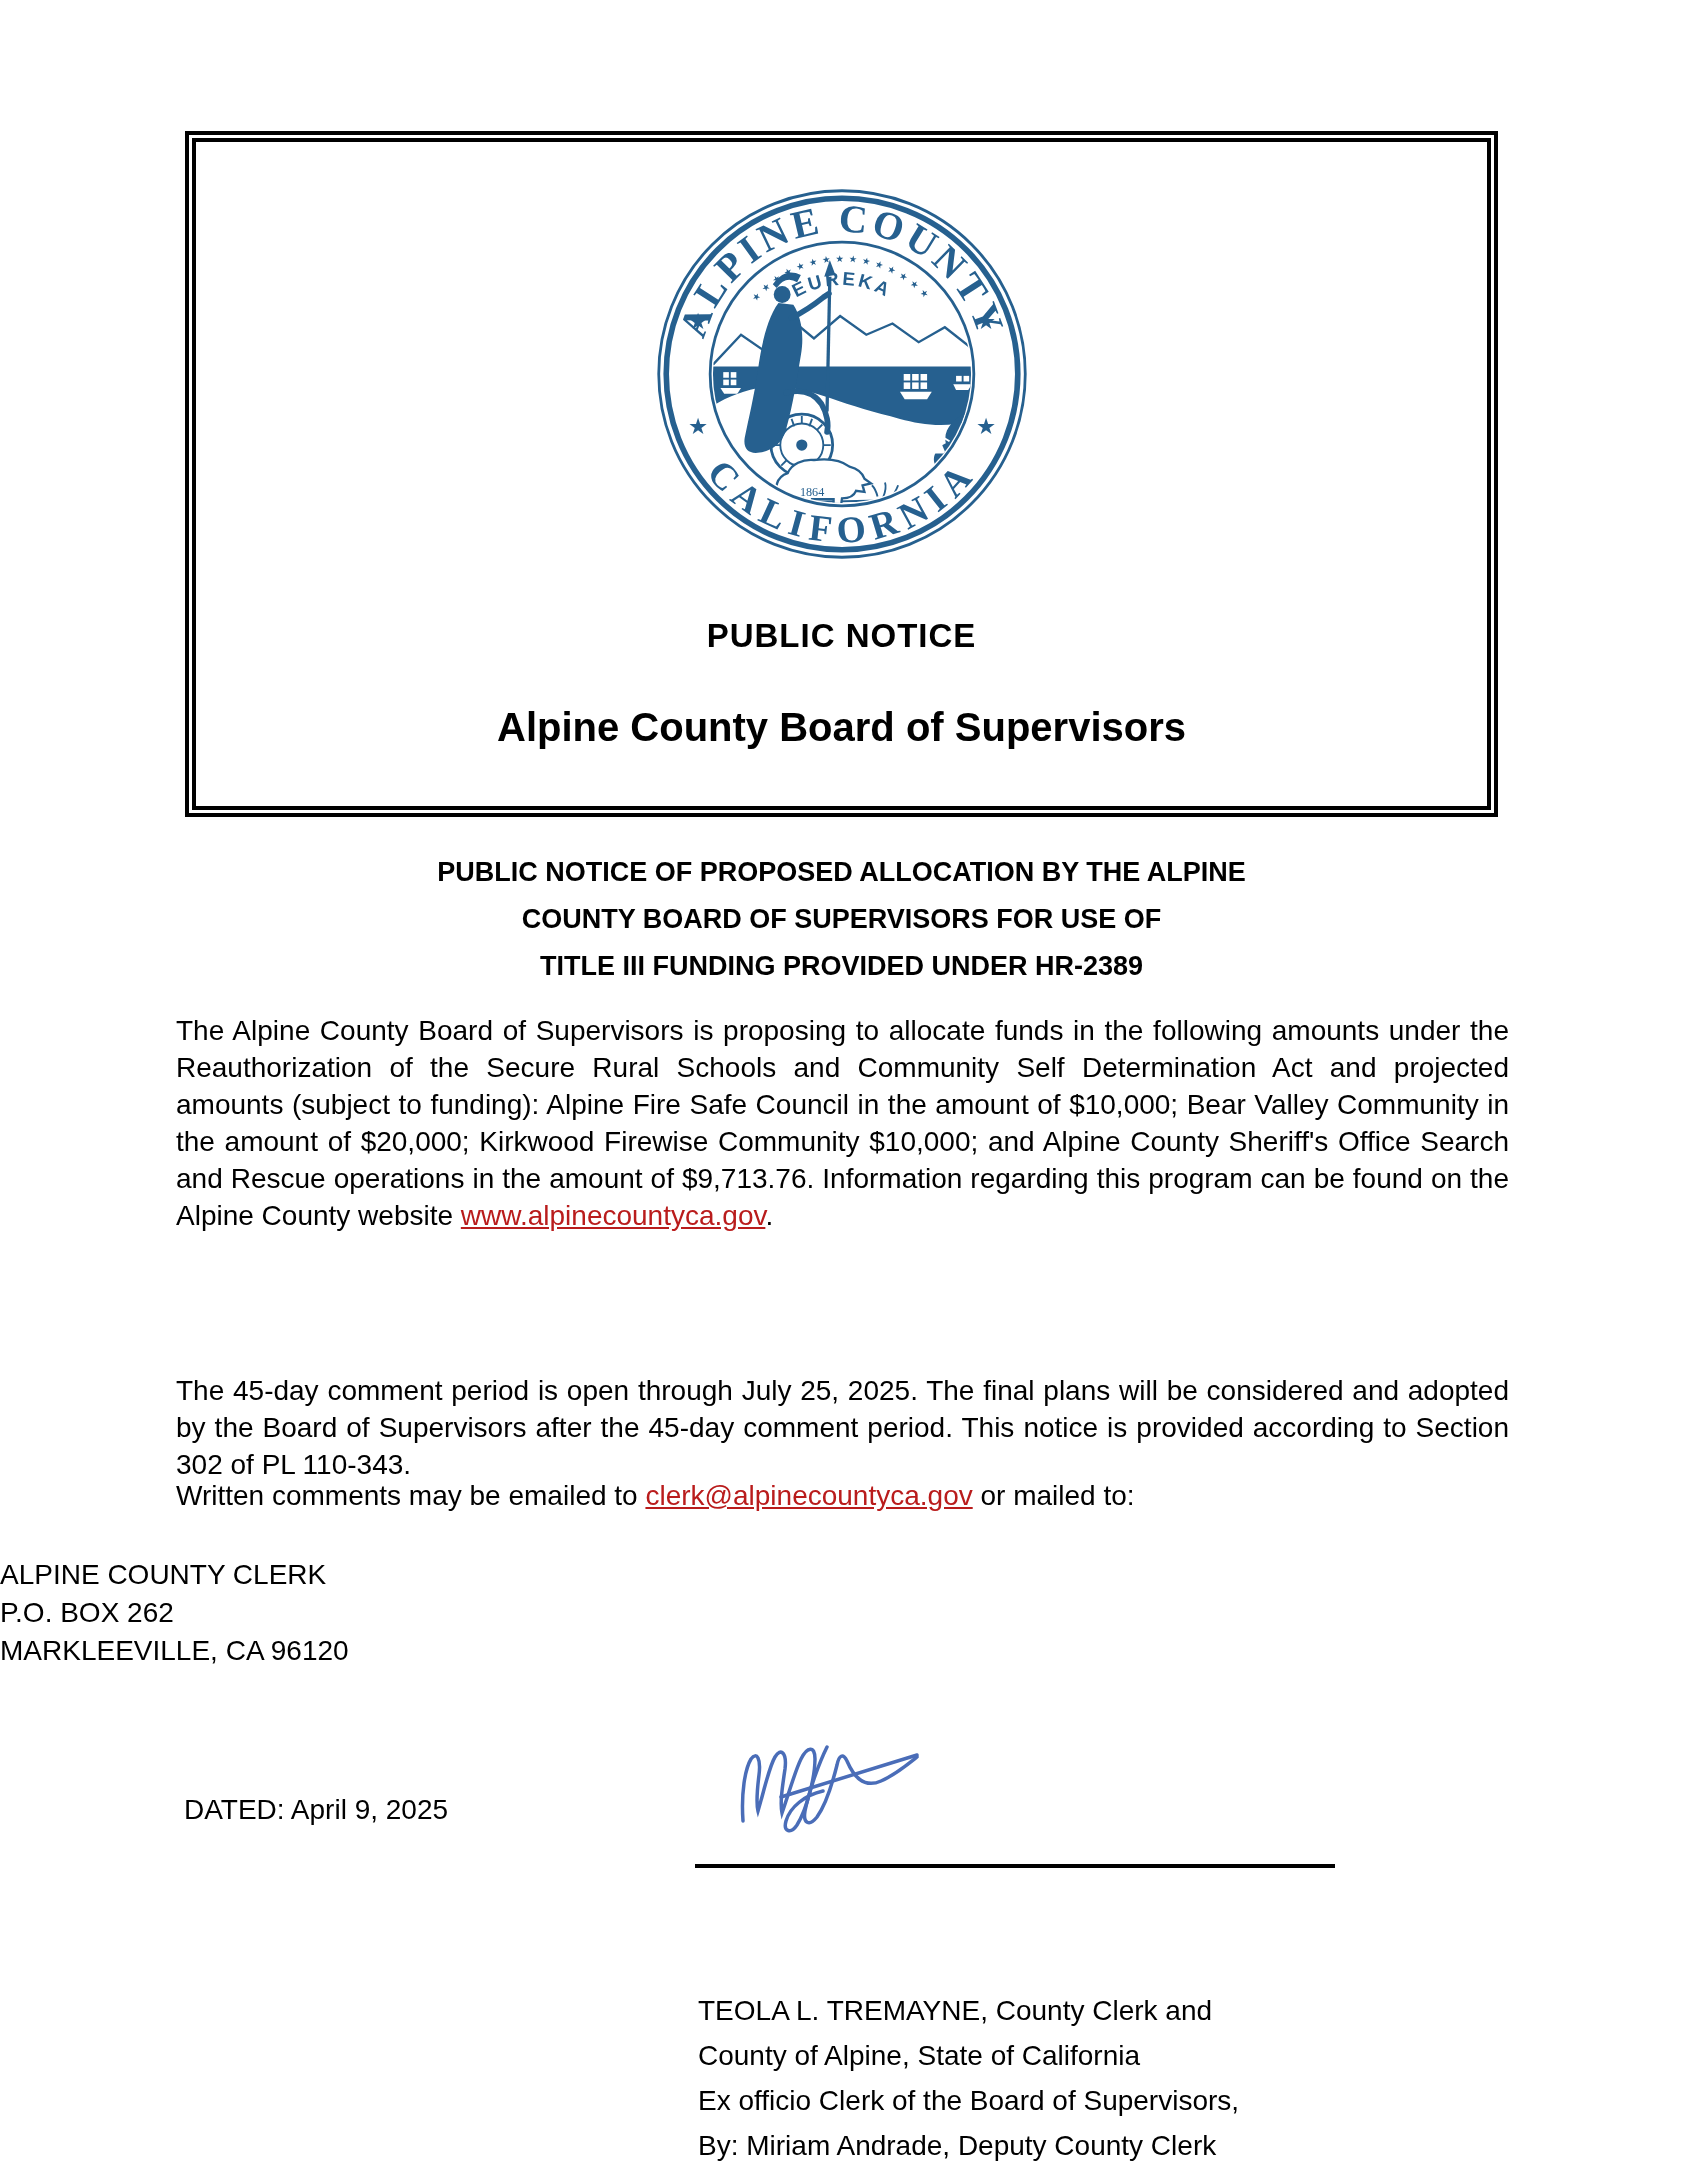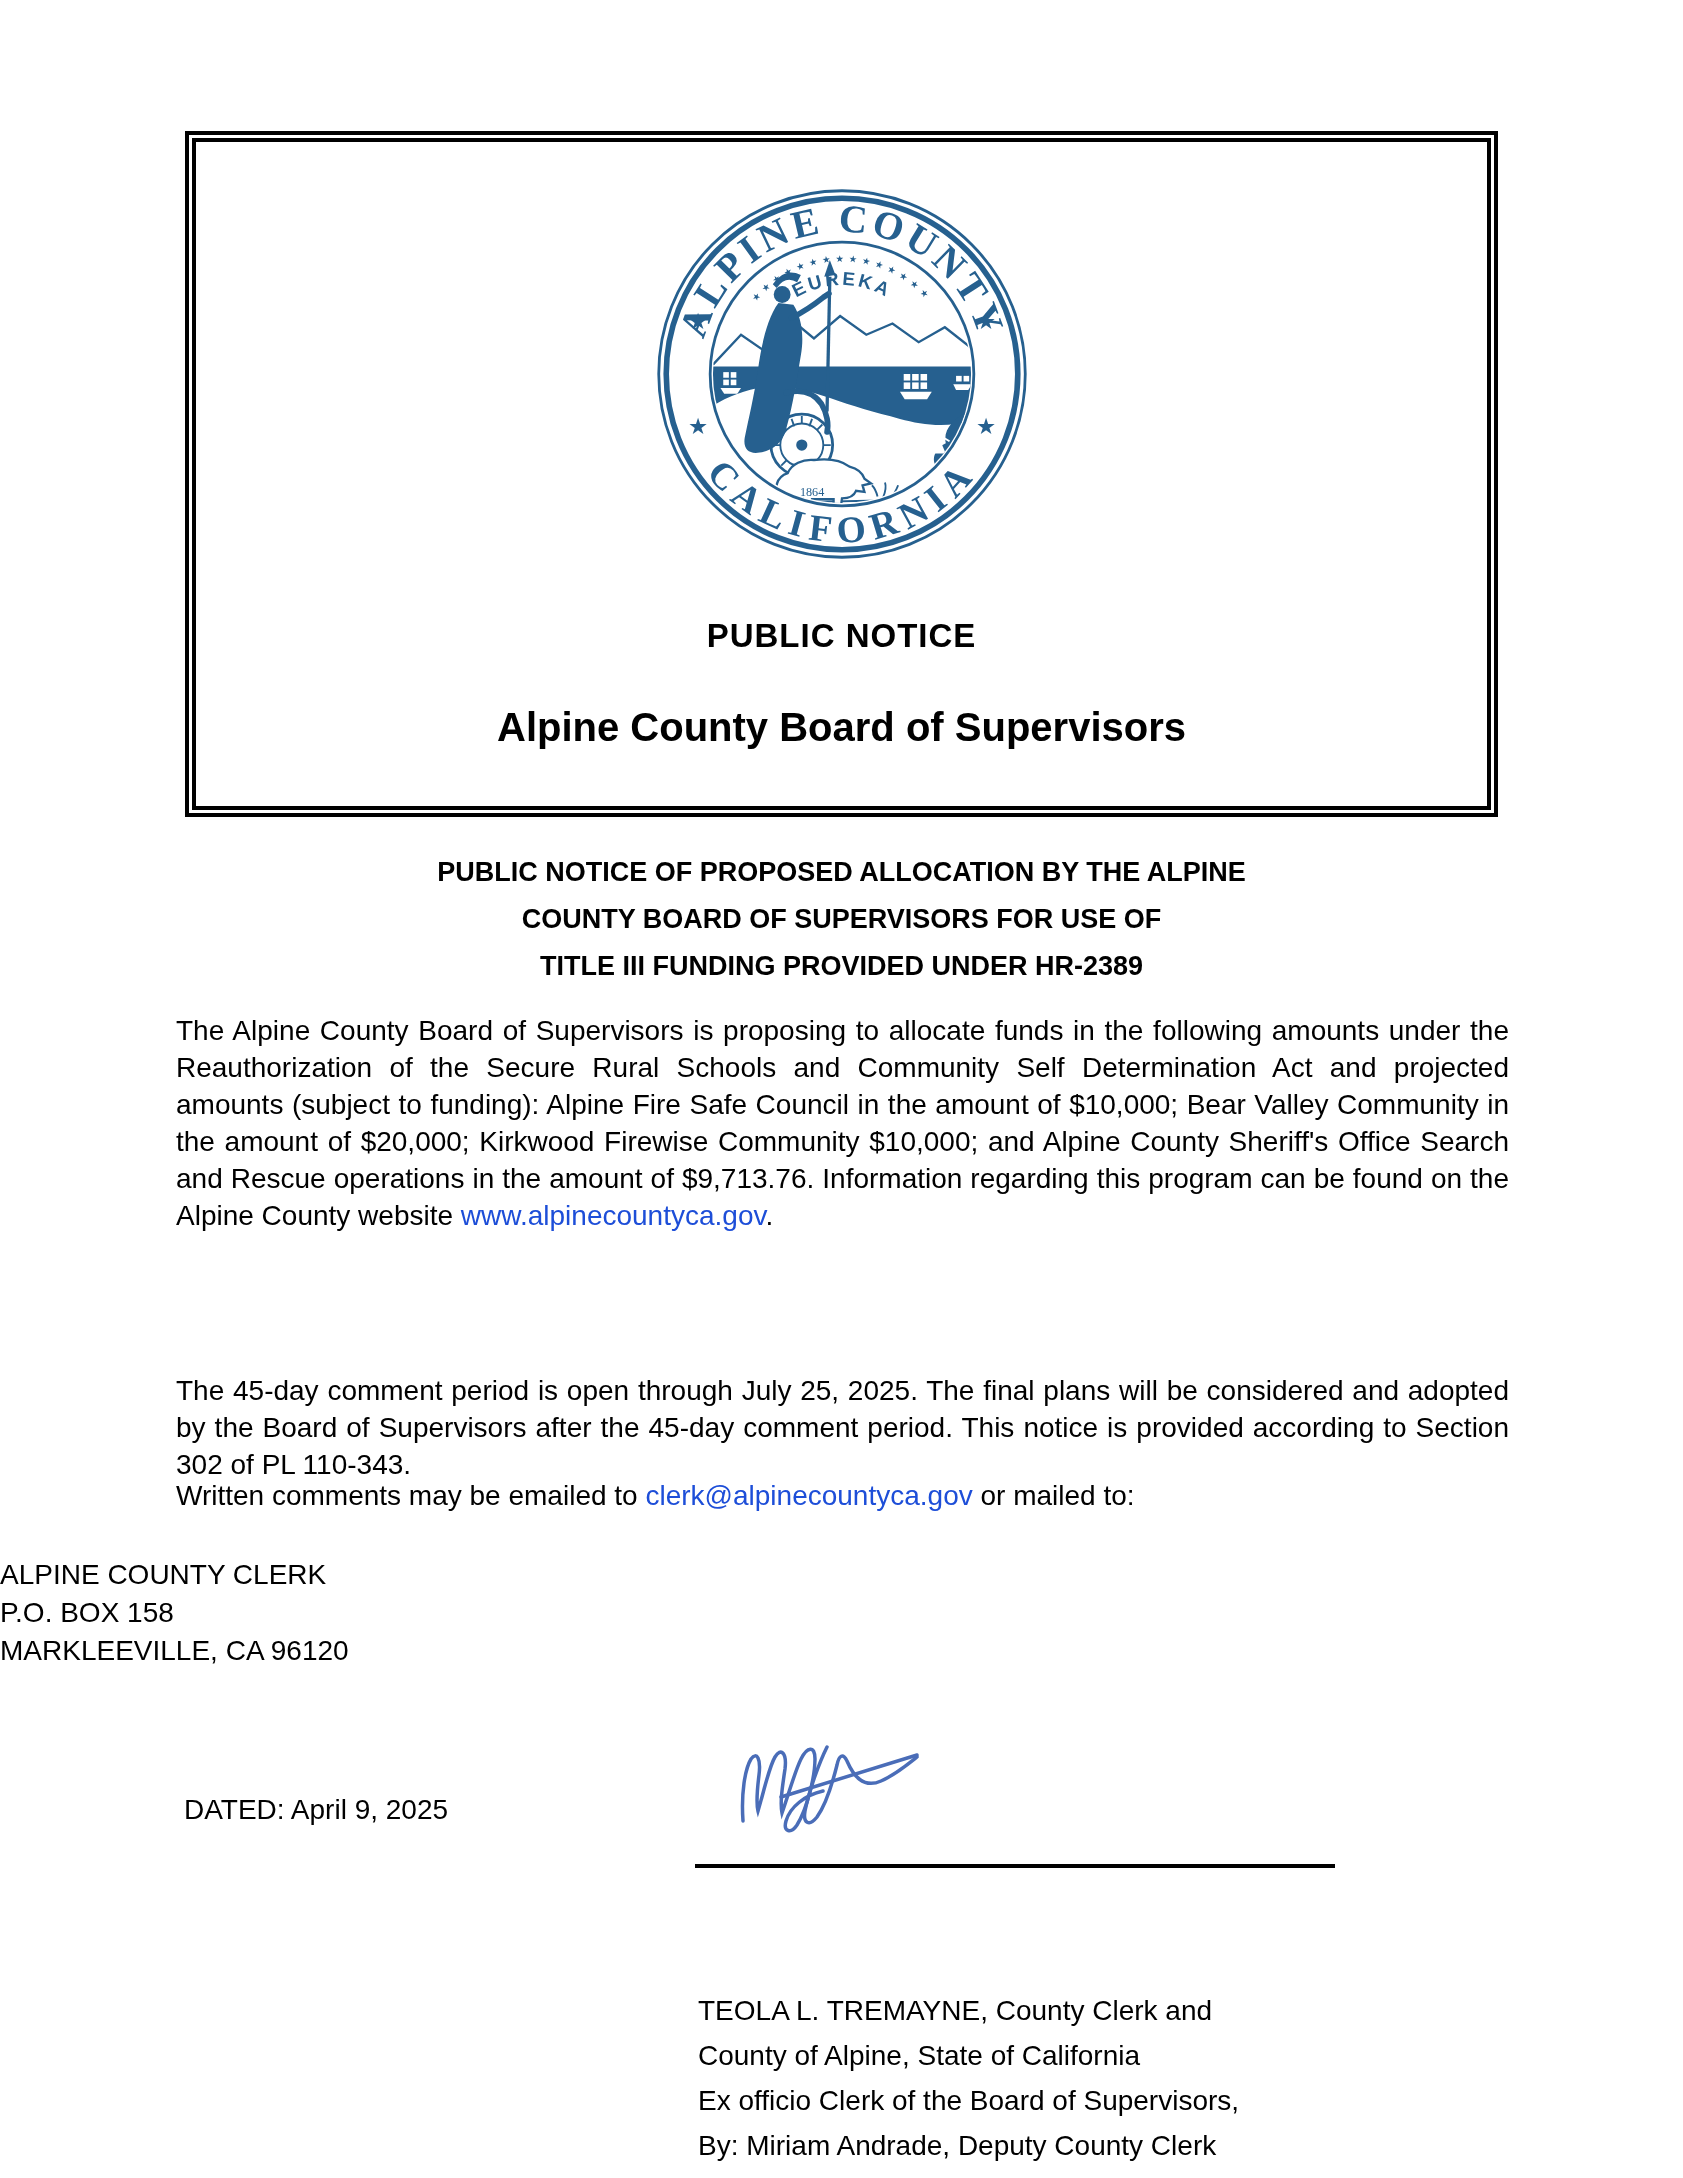--- a/index.html
+++ b/index.html
@@ -30,21 +30,21 @@
   .p2 { top:1372px; text-align:justify; }
   .p3 { top:1477px; }
   .address {
     position:absolute; left:0; top:1556px; width:100%;
     font-size:28px; line-height:38px;
   }
   .dated { position:absolute; left:184px; top:1794px; font-size:28px; }
   .signature-svg { position:absolute; left:731px; top:1733px; width:200px; height:100px; }
   .sig-line { position:absolute; left:695px; top:1864px; width:640px; height:4px; background:#000; }
   .sig-block { position:absolute; left:698px; top:1988px; font-size:28px; line-height:45px; }
-  .doclink { color:#1d4ed8; cursor:pointer; }
+  .doclink { color:#b91c1c; text-decoration:underline; cursor:pointer; }
 </style>
 </head>
 <body>
 
 <div class="page">
 
   <div class="header-box">
 
     <svg class="seal" viewBox="0 0 400 400" fill="none" stroke="none">
       <defs>
@@ -169,21 +169,21 @@
   </div>
 
   <div class="para p1"><span>The Alpine County Board of Supervisors is proposing to allocate funds in the following amounts under the Reauthorization of the Secure Rural Schools and Community Self Determination Act and projected amounts (subject to funding): Alpine Fire Safe Council in the amount of $10,000; Bear Valley Community in the amount of $20,000; Kirkwood Firewise Community $10,000; and Alpine County Sheriff's Office Search and Rescue operations in the amount of $9,713.76. Information regarding this program can be found on the Alpine County website </span><a class="doclink">www.alpinecountyca.gov</a><span>.</span></div>
 
   <div class="para p2">The 45-day comment period is open through July 25, 2025. The final plans will be considered and adopted by the Board of Supervisors after the 45-day comment period. This notice is provided according to Section 302 of PL 110-343.</div>
 
   <div class="para p3"><span>Written comments may be emailed to </span><a class="doclink">clerk@alpinecountyca.gov</a><span> or mailed to:</span></div>
 
   <div class="address">
     <div>ALPINE COUNTY CLERK</div>
-    <div>P.O. BOX 158</div>
+    <div>P.O. BOX 262</div>
     <div>MARKLEEVILLE, CA 96120</div>
   </div>
 
   <div class="dated">DATED: April 9, 2025</div>
 
   <svg class="signature-svg" viewBox="0 0 200 100" fill="none">
     <g stroke="#4a6db8" stroke-width="3.5" stroke-linecap="round" fill="none">
       <path d="M 12,88 C 10,60 14,36 20,26 C 26,18 30,26 28,42 C 26,58 25,70 27,78 C 33,58 38,34 44,24 C 50,14 56,20 54,36 C 51,56 49,70 51,80 C 58,60 64,38 70,26 C 76,14 84,12 84,26 C 84,44 76,76 66,92 C 60,101 52,99 55,88 C 59,74 74,62 92,58"></path>
       <path d="M 96,14 C 88,30 78,58 74,78 C 72,90 78,94 86,84 C 96,70 102,48 106,32 C 108,22 112,20 116,28 C 122,42 132,56 150,48 C 164,42 176,32 186,24"></path>
       <path d="M 50,64 L 186,22"></path>

